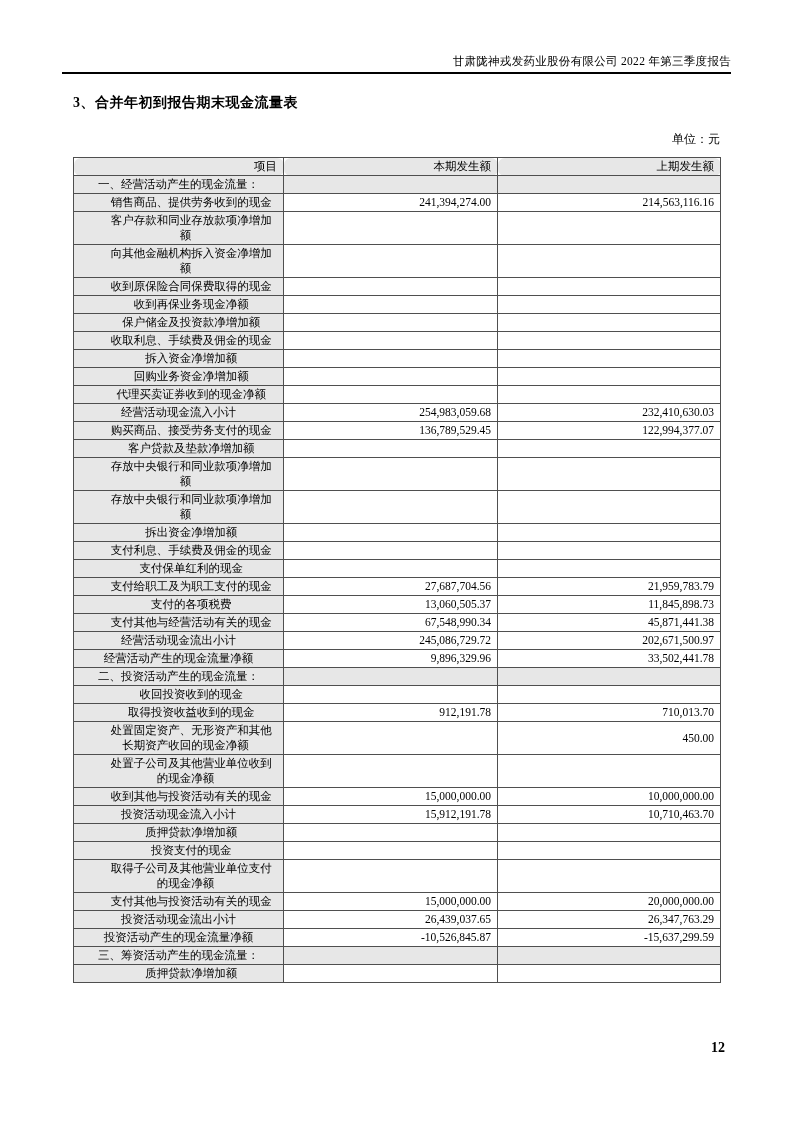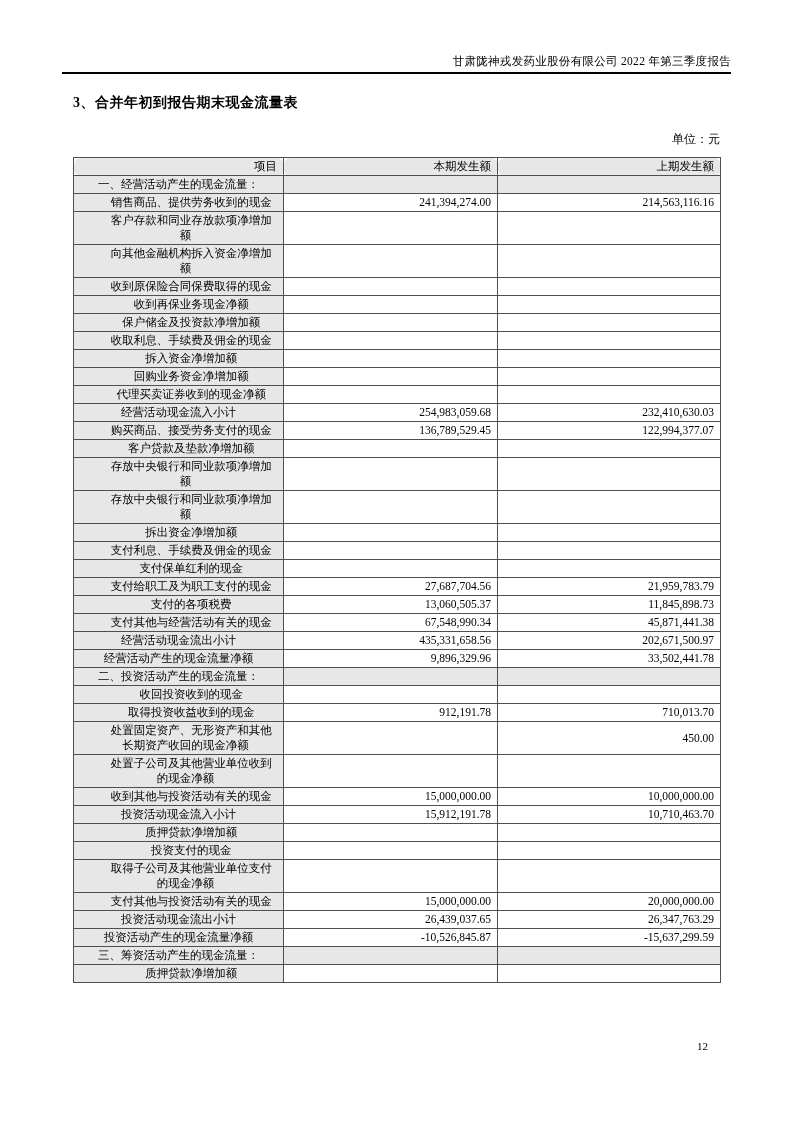--- a/index.html
+++ b/index.html
@@ -83,22 +83,23 @@
   td.c-num {
     text-align: right;
     background: #ffffff;
     font-family: "Liberation Serif", "DejaVu Serif", serif;
   }
   tr.section td { background: #e7e7e7; }
 
   .page-number {
     position: absolute;
     top: 1040px;
-    right: 85px;
-    font-size: 11px;
+    right: 68px;
+    font-size: 14px;
+    font-weight: bold;
   }
 </style>
 </head>
 <body>
 
 <div class="page">
 
   <div class="doc-header-text">甘肃陇神戎发药业股份有限公司 2022 年第三季度报告</div>
   <div class="doc-header-rule"></div>
 
@@ -225,21 +226,21 @@
           <td class="c-num">13,060,505.37</td>
           <td class="c-num">11,845,898.73</td>
         </tr>
         <tr class="item">
           <td class="c-label">支付其他与经营活动有关的现金</td>
           <td class="c-num">67,548,990.34</td>
           <td class="c-num">45,871,441.38</td>
         </tr>
         <tr class="subtotal">
           <td class="c-label">经营活动现金流出小计</td>
-          <td class="c-num">435,331,658.56</td>
+          <td class="c-num">245,086,729.72</td>
           <td class="c-num">202,671,500.97</td>
         </tr>
         <tr class="subtotal">
           <td class="c-label">经营活动产生的现金流量净额</td>
           <td class="c-num">9,896,329.96</td>
           <td class="c-num">33,502,441.78</td>
         </tr>
         <tr class="section">
           <td class="c-label">二、投资活动产生的现金流量：</td>
           <td class="c-num"></td>

